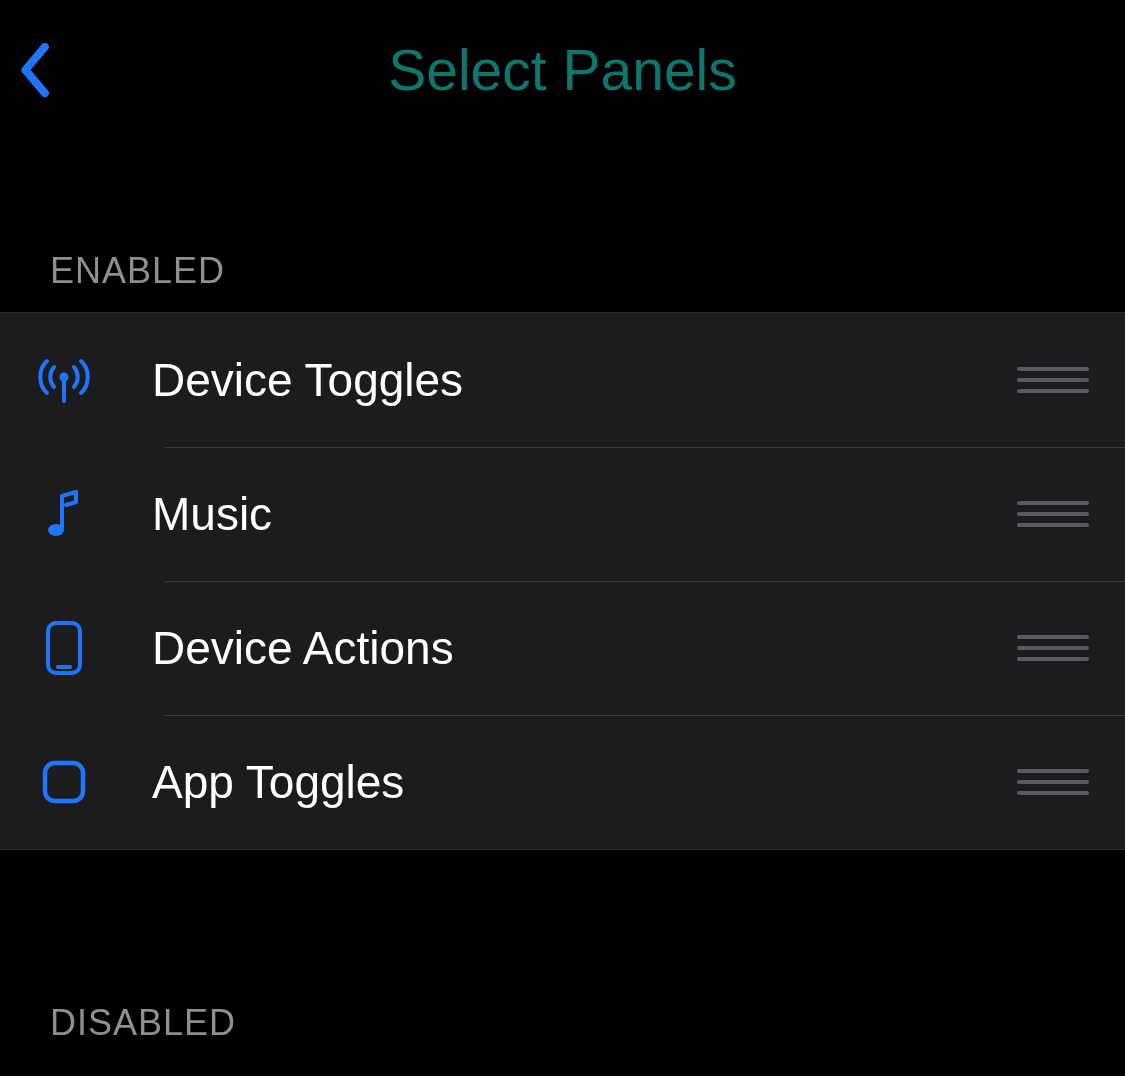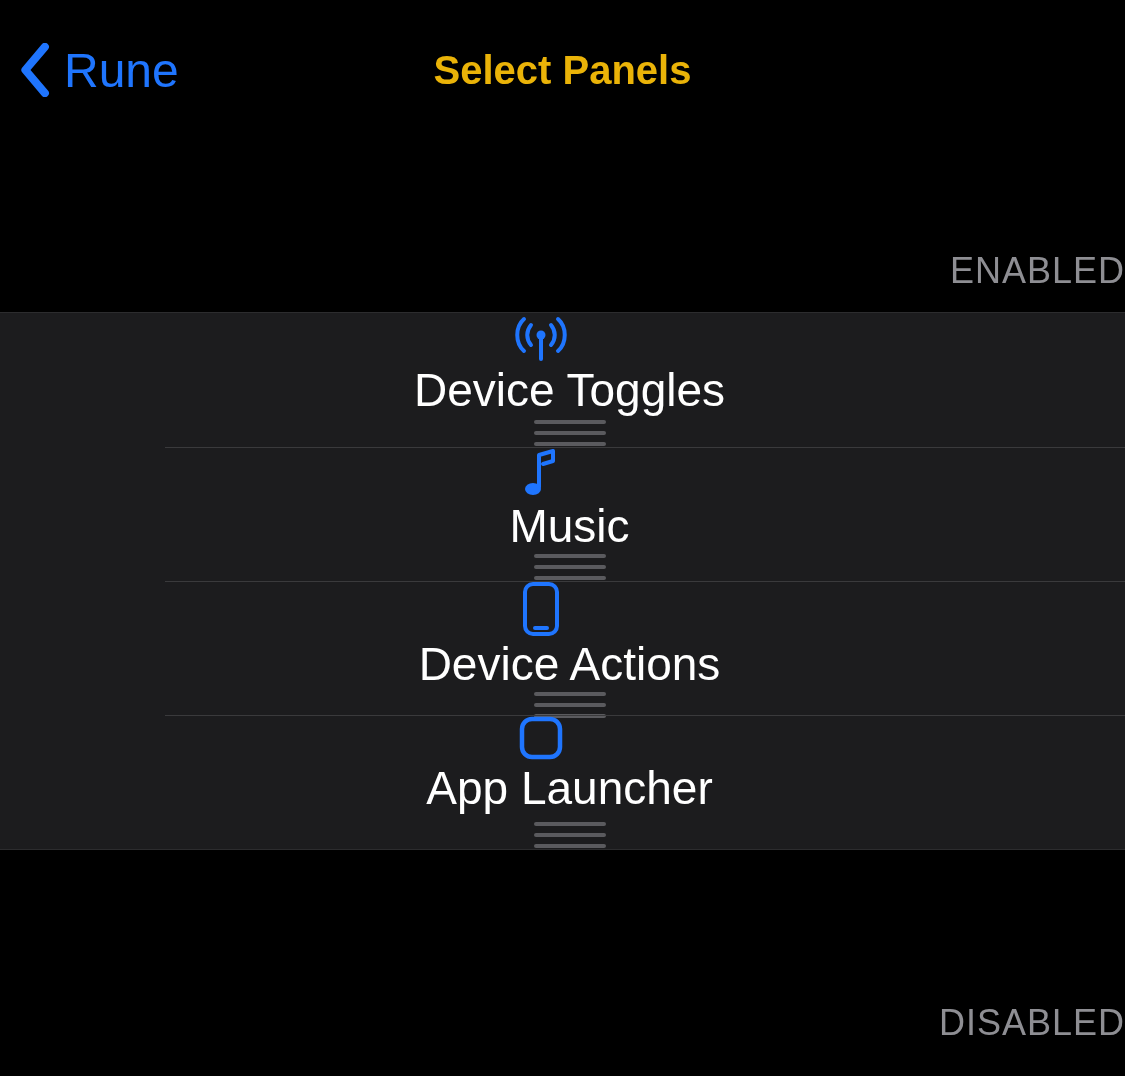--- a/index.html
+++ b/index.html
@@ -33,56 +33,54 @@
   }
   .back svg {
     width: 32px;
     height: 54px;
     margin-right: 12px;
   }
   .nav-title {
     position: absolute;
     left: 50%;
     transform: translateX(-50%);
-    font-size: 40px;
-    font-weight: 700;
-    color: #eab308;
+    font-size: 57px;
+    font-weight: 400;
+    color: #0f766e;
   }
 
   
   .section-title {
     padding: 110px 0 20px 50px;
     font-size: 36px;
     font-weight: 400;
     letter-spacing: 1px;
     color: #8e8e93;
     text-transform: uppercase;
-    text-align: right;
   }
   .section-title.disabled-h {
     padding-top: 120px;
     padding-bottom: 40px;
     margin-top: 32px;
   }
 
   
   .group {
     background: #1c1c1e;
     border-top: 1px solid #2c2c2e;
     border-bottom: 1px solid #2c2c2e;
   }
 
   
   .row {
     display: flex;
     align-items: center;
     height: 134px;
-    padding: 0 36px 0 50px;
+    padding: 0 36px 0 34px;
     position: relative;
-    flex-direction: column;
   }
   .row + .row::before {
     content: "";
     position: absolute;
     left: 165px;
     right: 0;
     top: 0;
     height: 1px;
     background: #3a3a3c;
   }
@@ -114,21 +112,20 @@
   .drag svg { display: block; }
 </style>
 </head>
 <body>
 
 <div class="nav">
   <div class="back">
     <svg viewBox="0 0 18 30" fill="none">
       <polyline points="14,2 3,15 14,28" stroke="#1f75fe" stroke-width="4.5" stroke-linecap="round" stroke-linejoin="round"></polyline>
     </svg>
-    <span>Rune</span>
   </div>
   <div class="nav-title">Select Panels</div>
 </div>
 
 <div class="section-title">Enabled</div>
 
 <div class="group">
 
   <div class="row">
     <span class="row-icon">
@@ -186,21 +183,21 @@
       </svg>
     </span>
   </div>
 
   <div class="row">
     <span class="row-icon">
       <svg width="46" height="46" viewBox="0 0 46 46">
         <rect x="4" y="4" width="38" height="38" rx="10" ry="10" fill="none" stroke="#1f75fe" stroke-width="4.5"></rect>
       </svg>
     </span>
-    <span class="row-label">App Launcher</span>
+    <span class="row-label">App Toggles</span>
     <span class="drag">
       <svg width="72" height="28" viewBox="0 0 72 28">
         <line x1="2" y1="3" x2="70" y2="3" stroke="#5a5a5e" stroke-width="4" stroke-linecap="round"></line>
         <line x1="2" y1="14" x2="70" y2="14" stroke="#5a5a5e" stroke-width="4" stroke-linecap="round"></line>
         <line x1="2" y1="25" x2="70" y2="25" stroke="#5a5a5e" stroke-width="4" stroke-linecap="round"></line>
       </svg>
     </span>
   </div>
 
 </div>

